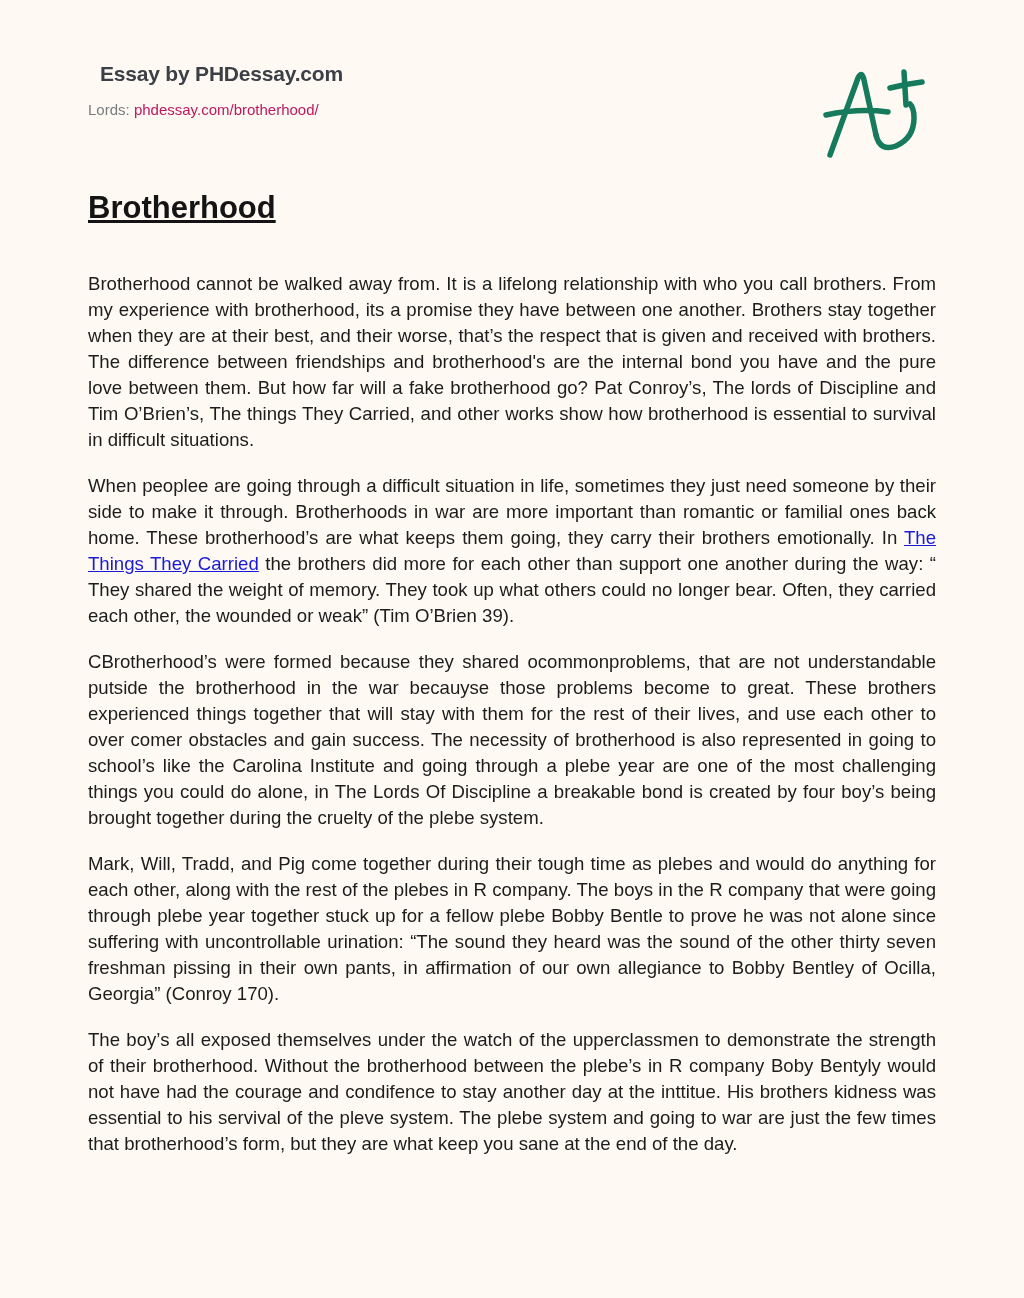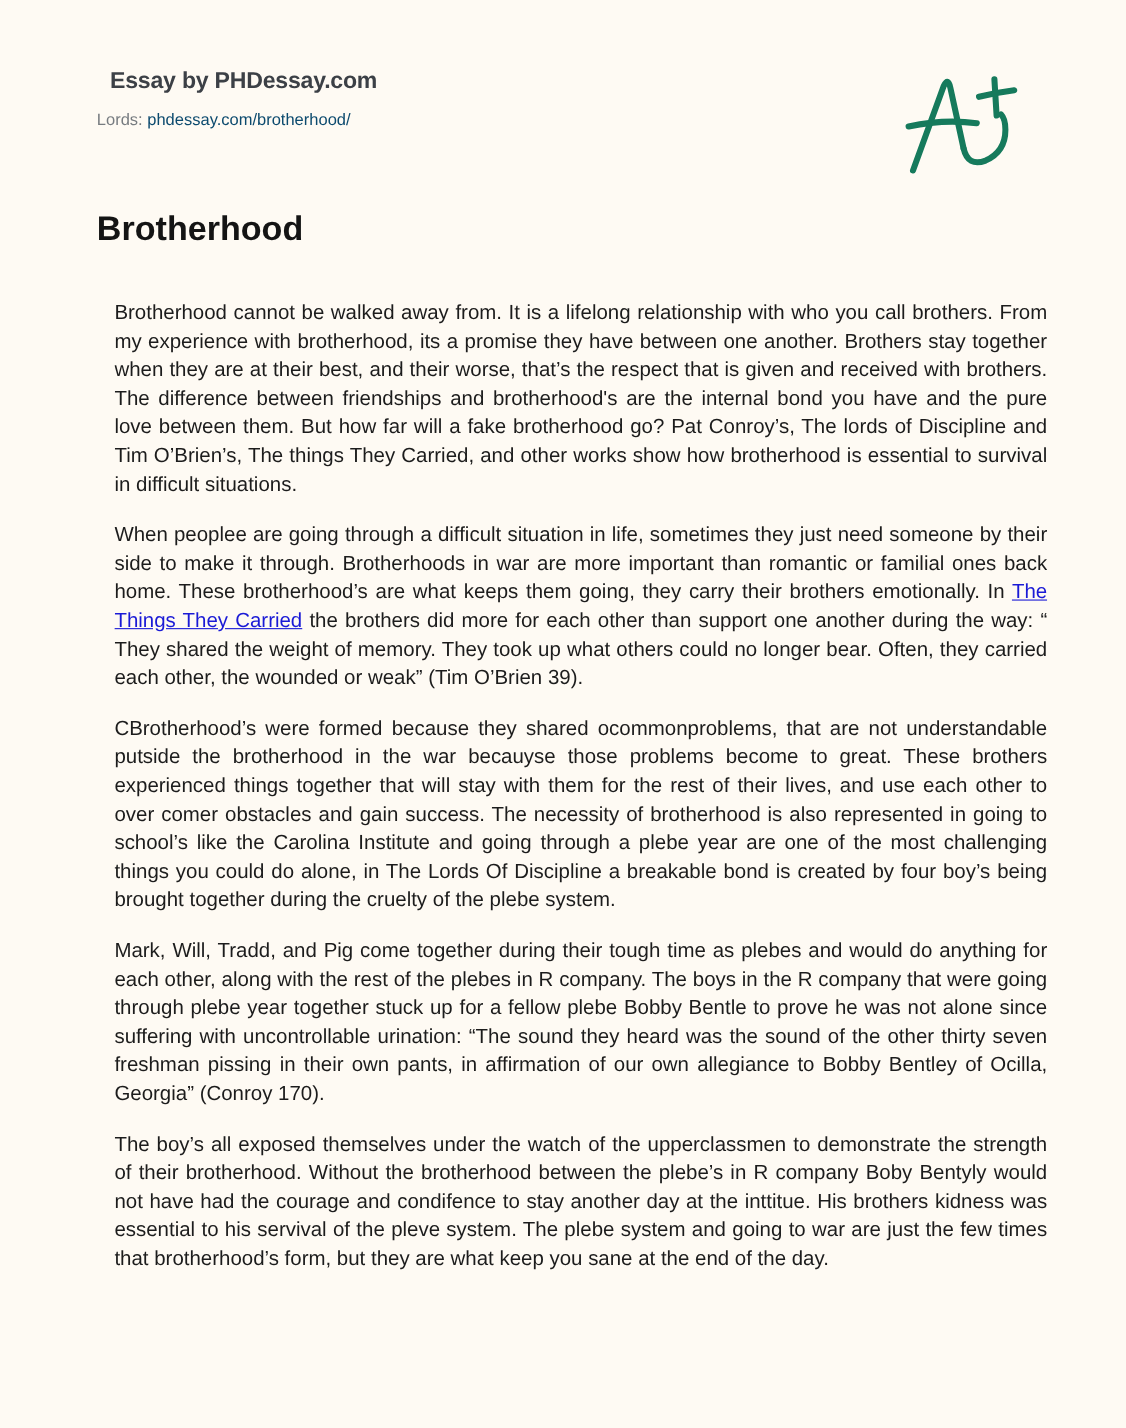--- a/index.html
+++ b/index.html
@@ -26,42 +26,43 @@
       margin: 12px;
     }
     .source-line {
       position: absolute;
       left: 88px;
       top: 101px;
       font-size: 15px;
       color: #777c80;
     }
     .source-line a {
-      color: #0c4a6e;
+      color: #be185d;
       text-decoration: none;
     }
     .logo {
       position: absolute;
       left: 818px;
       top: 60px;
       width: 120px;
       height: 105px;
     }
     .page-title {
       position: absolute;
       left: 88px;
       top: 190px;
       margin: 0;
       font-size: 31px;
       font-weight: bold;
       color: #141414;
+      text-decoration: underline;
     }
     .content {
       position: absolute;
-      left: 104px;
+      left: 88px;
       top: 271px;
       width: 848px;
       height: 979px;
       overflow: hidden;
     }
     .content p {
       margin: 0 0 20px 0;
       font-size: 18.6px;
       line-height: 26px;
       text-align: justify;

